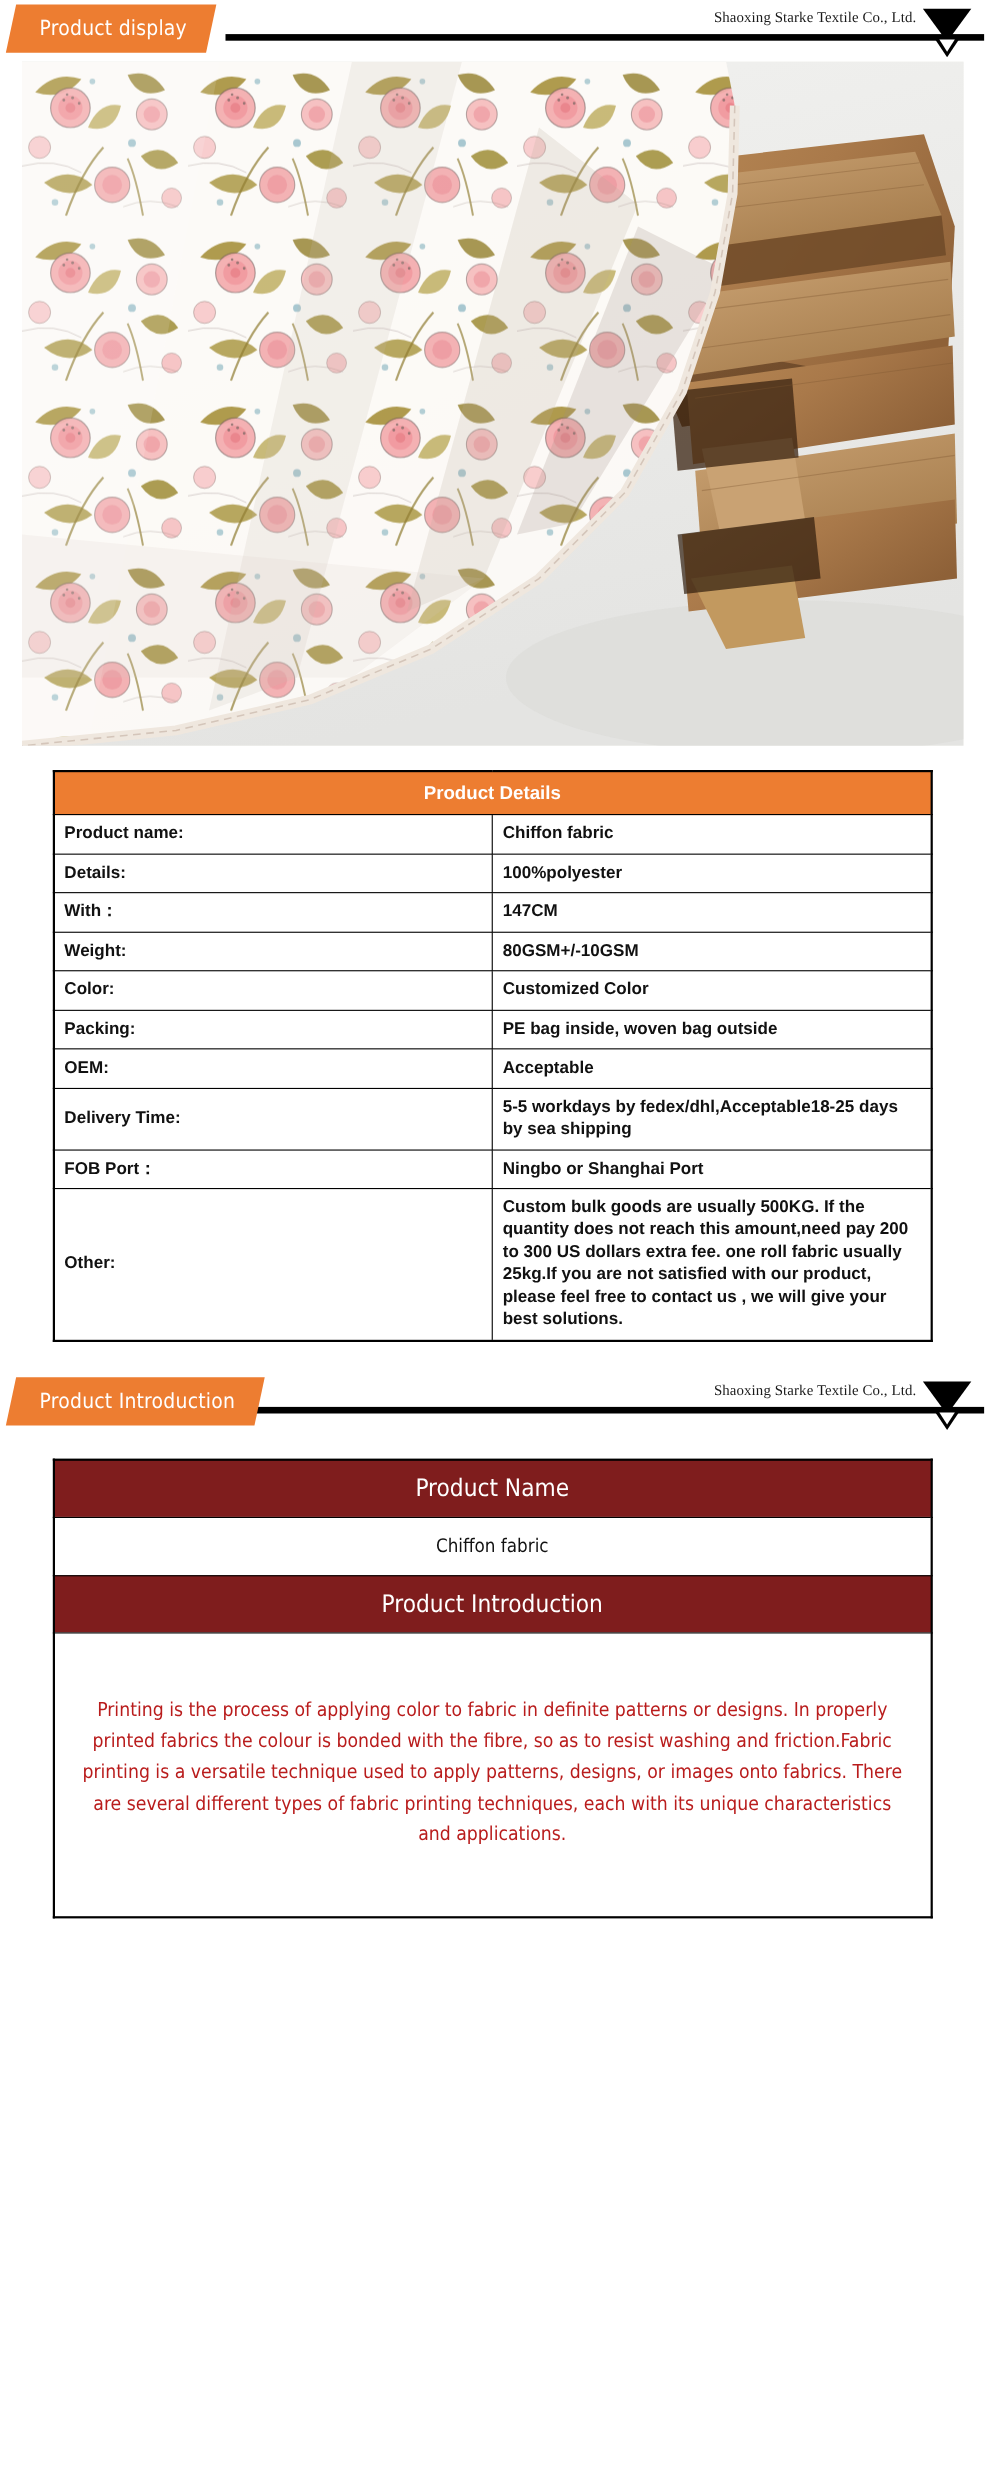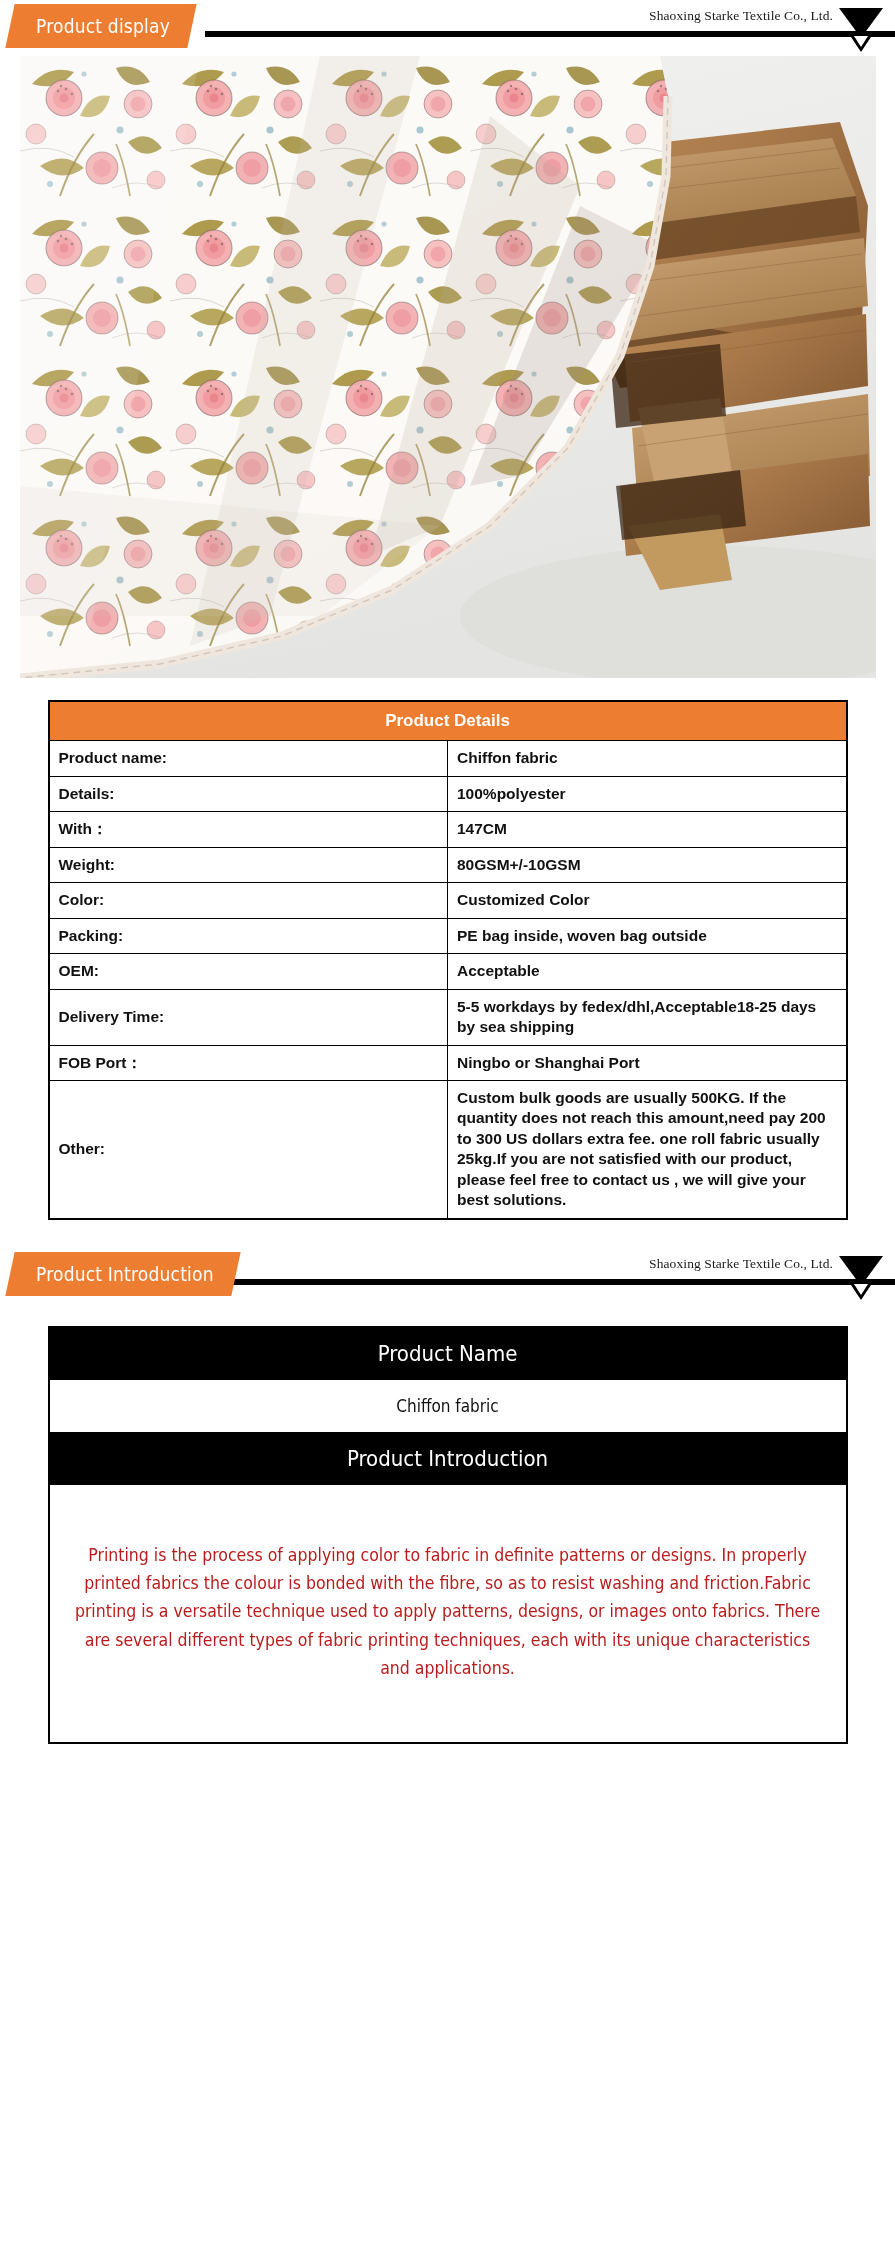--- a/index.html
+++ b/index.html
@@ -116,21 +116,21 @@
   .intro-wrap { padding: 26px 0 30px 0; }
   table.intro {
     width: 800px;
     margin: 0 auto;
     border-collapse: collapse;
     table-layout: fixed;
     border: 2px solid #000;
   }
   table.intro td { border: 1.5px solid #000; }
   .intro-head {
-    background: #000000;
+    background: #7f1d1d;
     color: #fff;
     text-align: center;
     font-size: 22px;
     padding: 13px 0;
     font-family: "DejaVu Sans Condensed", "Liberation Sans", sans-serif;
   }
   .intro-name {
     text-align: center;
     font-size: 17px;
     padding: 16px 0;

